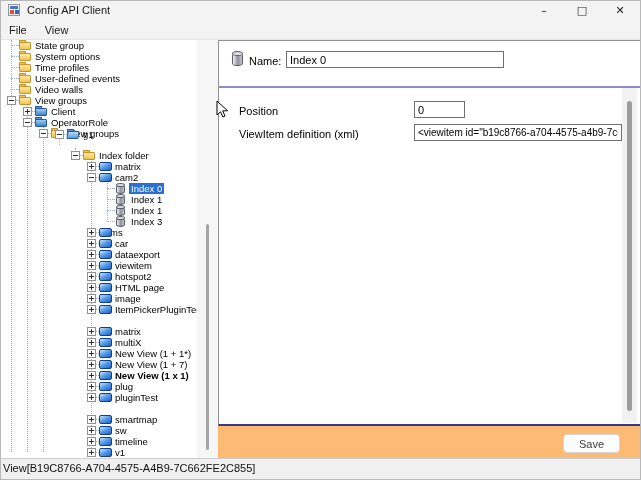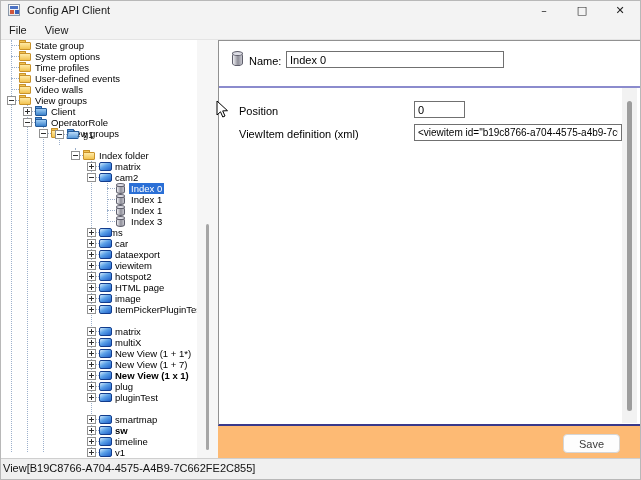--- a/index.html
+++ b/index.html
@@ -297,21 +297,21 @@
       <span class="ebox plus" style="left:87px"></span>
       <span class="ticon monitor" style="left:99px"></span>
       <span class="tlabel" style="left:113px">pluginTest</span>
     </div>
     <div class="trow" style="top: 374px;">
       <span class="conn" style="left:91px"></span>
       <span class="ebox plus" style="left:87px"></span>
       <span class="ticon monitor" style="left:99px"></span>
       <span class="tlabel" style="left:113px">smartmap</span>
     </div>
-    <div class="trow" style="top: 385px; font-weight: bold;">
+    <div class="trow" style="top: 385px;">
       <span class="conn" style="left:91px"></span>
       <span class="ebox plus" style="left:87px"></span>
       <span class="ticon monitor" style="left:99px"></span>
       <span class="tlabel" style="left:113px">sw</span>
     </div>
     <div class="trow" style="top: 396px;">
       <span class="conn" style="left:91px"></span>
       <span class="ebox plus" style="left:87px"></span>
       <span class="ticon monitor" style="left:99px"></span>
       <span class="tlabel" style="left:113px">timeline</span>

